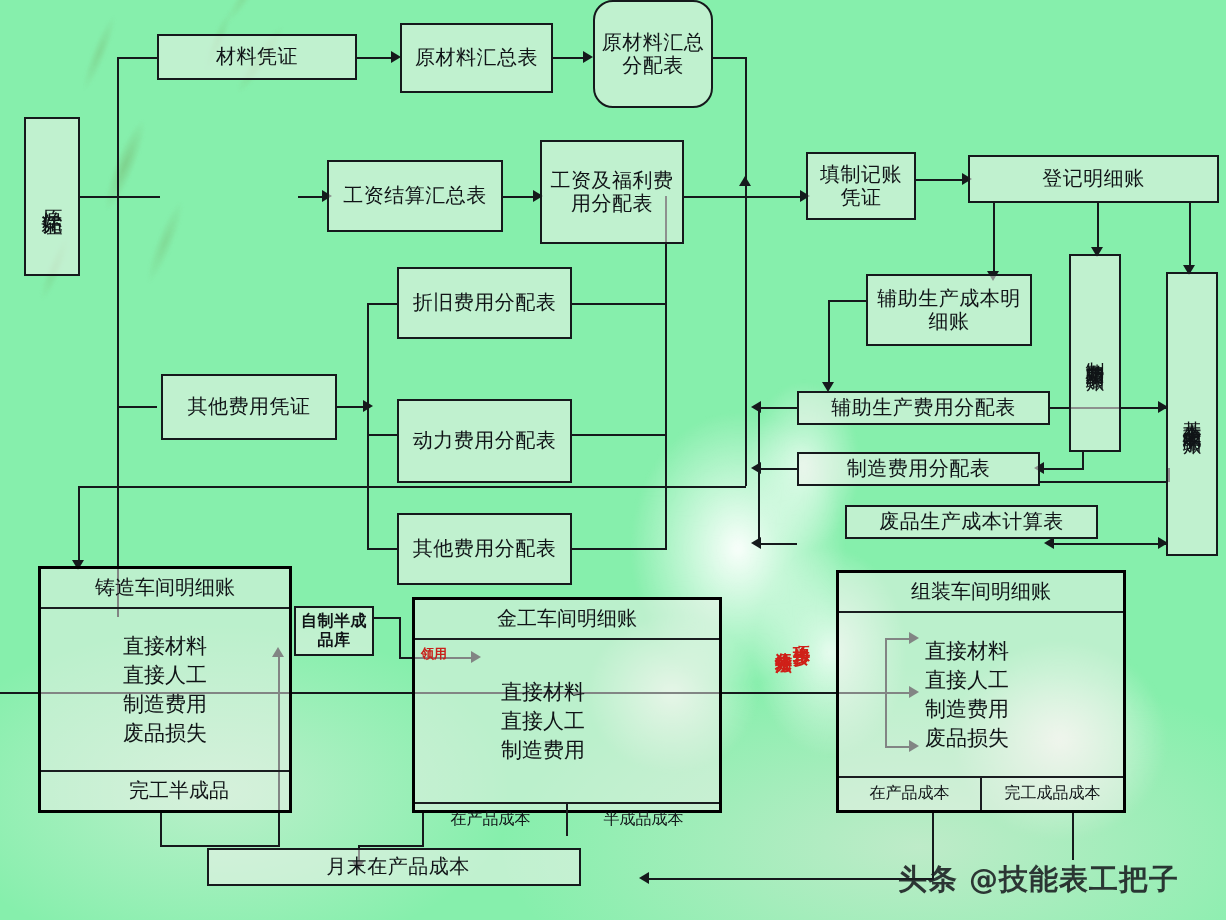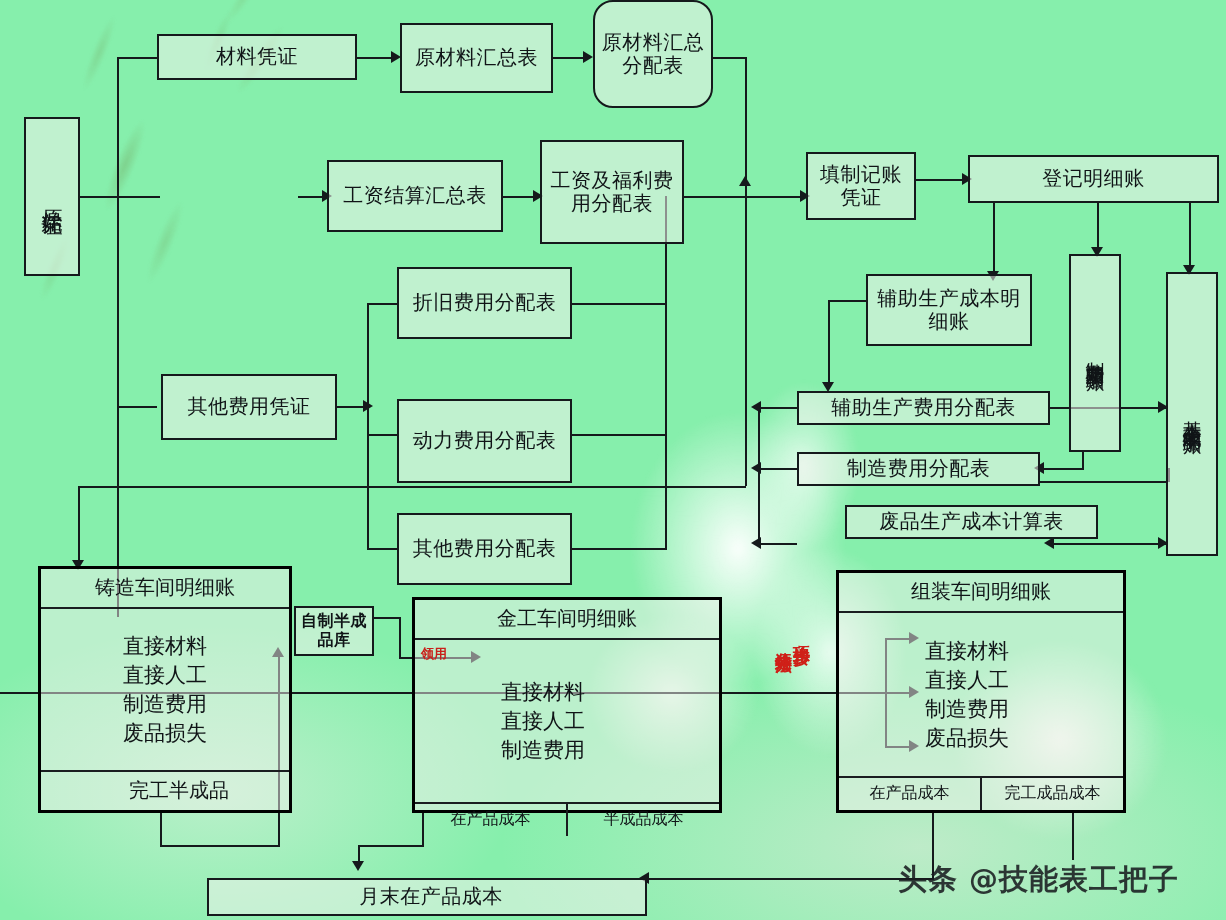--- a/index.html
+++ b/index.html
@@ -335,21 +335,21 @@
   <div class="box vert" style="left:1166px; top:272px; width:52px; height:284px; font-size:19px;">基本生产成本明细账</div>
 
   <div class="box" style="left:797px; top:391px; width:253px; height:34px;">辅助生产费用分配表</div>
 
   <div class="box" style="left:797px; top:452px; width:243px; height:34px;">制造费用分配表</div>
 
   <div class="box" style="left:797px; top:505px; width:253px; height:34px;margin-left:48px;">废品生产成本计算表</div>
 
   <div class="box" style="left:294px; top:606px; width:80px; height:50px; font-size:16px; font-weight:bold;">自制半成品库</div>
 
-  <div class="box" style="left:207px; top:878px; width:440px; height:38px;padding-left:12px;">月末在产品成本</div>
+  <div class="box" style="left:207px; top:848px; width:374px; height:38px;padding-left:12px;">月末在产品成本</div>
 
   <div class="card" style="left:38px; top:566px; width:254px; height:247px;">
     <div class="card-title">铸造车间明细账</div>
     <div class="card-body">
       <div>直接材料</div>
       <div>直接人工</div>
       <div>制造费用</div>
       <div>废品损失</div>
     </div>
     <div class="card-foot single">

